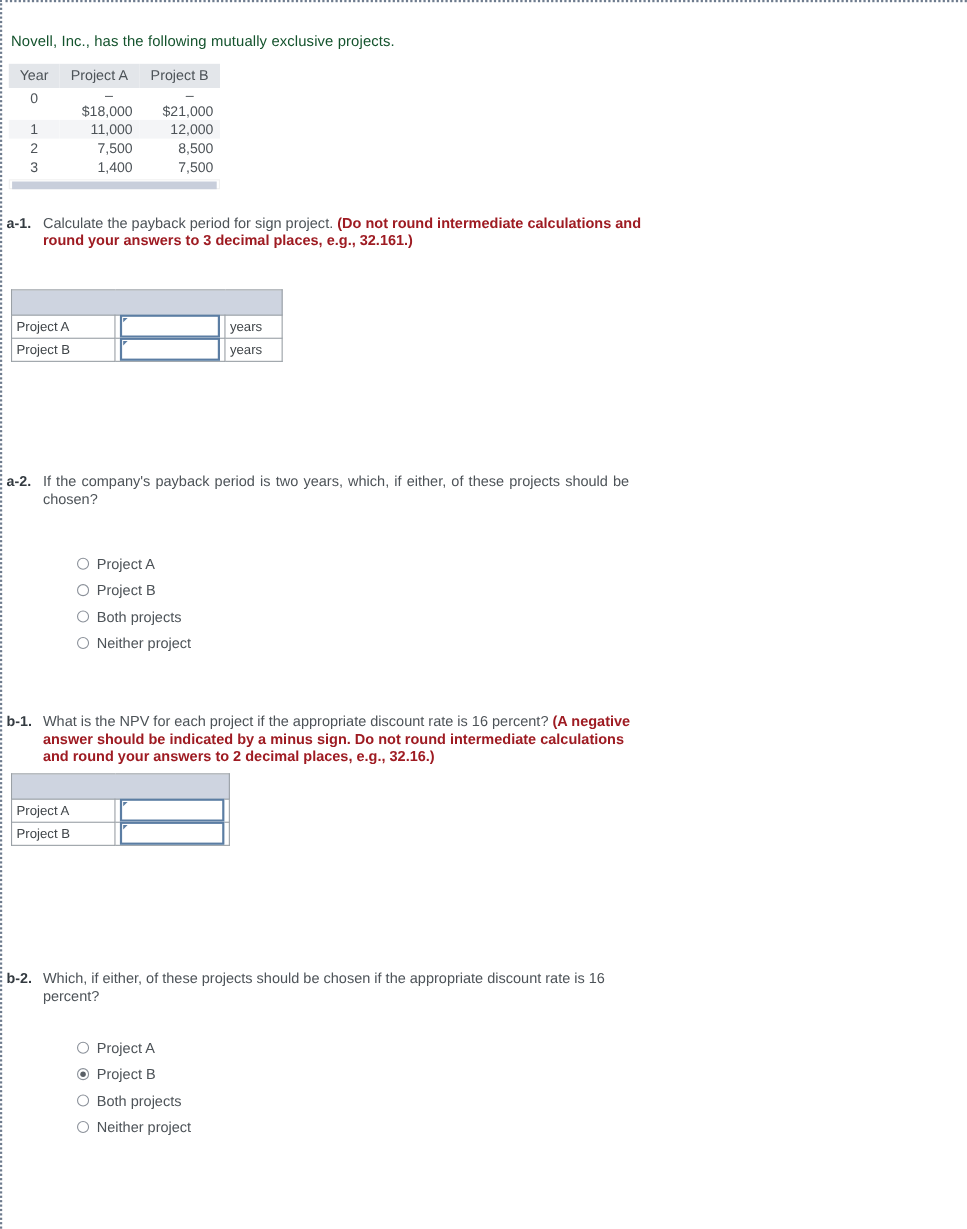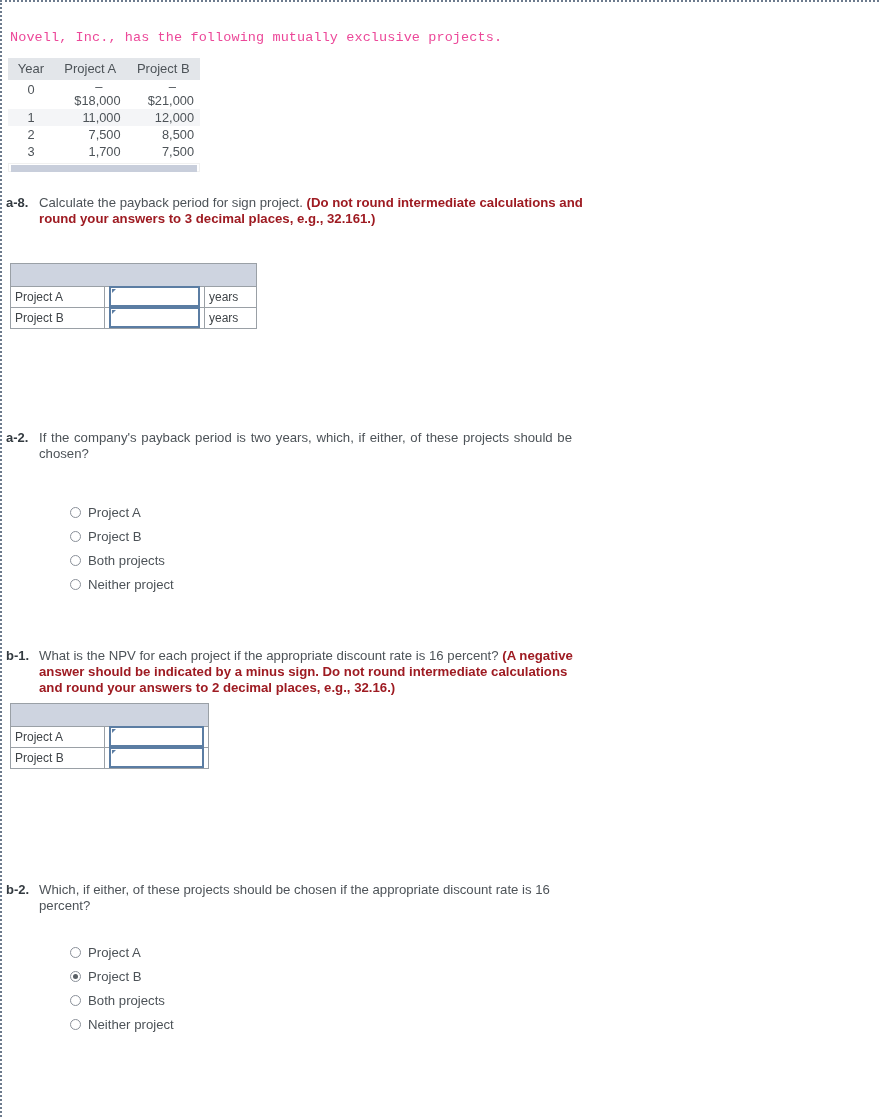--- a/index.html
+++ b/index.html
@@ -33,23 +33,22 @@
     position: relative;
     padding: 0;
   }
 
   
   .intro {
     position: absolute;
     left: 10px;
     top: 30px;
     font-size: 13.5px;
-    color: #ec4899;
+    color: #14532d;
     letter-spacing: 0.1px;
-    font-family: Liberation Mono, monospace;
   }
 
   
   .cf-wrap {
     position: absolute;
     left: 8px;
     top: 58px;
     width: 192px;
   }
   table.cf {
@@ -252,32 +251,32 @@
           <td>11,000</td>
           <td>12,000</td>
         </tr>
         <tr>
           <td class="yr">2</td>
           <td>7,500</td>
           <td>8,500</td>
         </tr>
         <tr>
           <td class="yr">3</td>
-          <td>1,700</td>
+          <td>1,400</td>
           <td>7,500</td>
         </tr>
       </tbody>
     </table>
     <div class="cf-scroll">
       <div class="thumb"></div>
     </div>
   </div>
 
   <div class="q" style="top:195px;">
-    <span class="tag">a-8.</span>
+    <span class="tag">a-1.</span>
     <div class="body"><span>Calculate the payback period for sign project. </span><span class="red">(Do not round intermediate calculations and round your answers to 3 decimal places, e.g., 32.161.)</span></div>
   </div>
 
   <div class="ans-wrap" style="left:10px; top:263px;">
     <table class="ans">
       <tbody>
           <tr class="hdr">
         <td colspan="3"></td>
       </tr>
       <tr>

